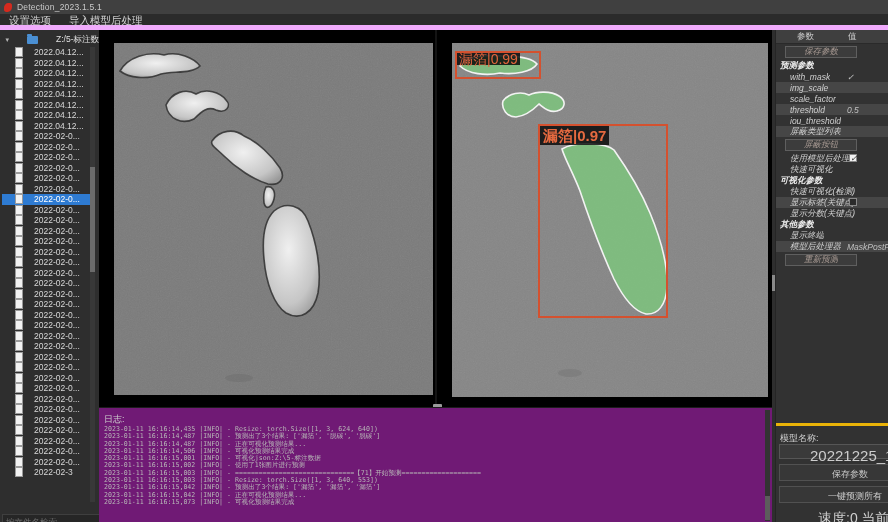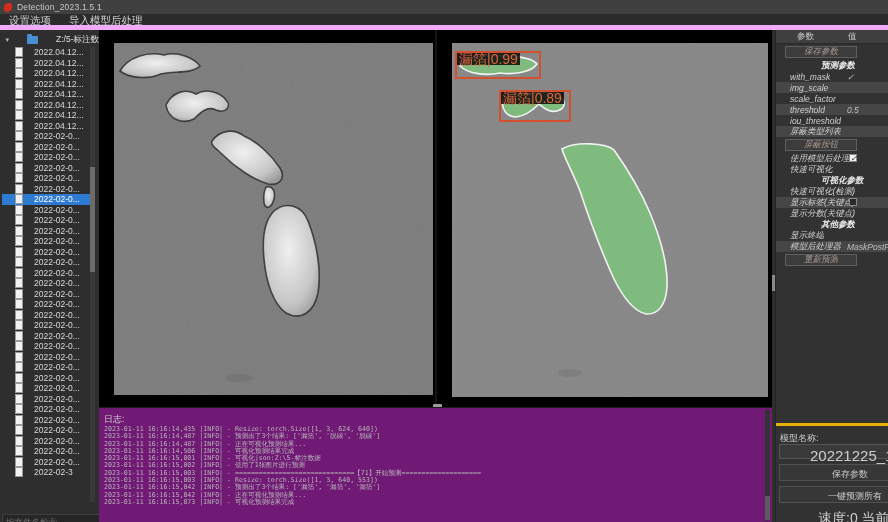--- a/index.html
+++ b/index.html
@@ -54,21 +54,21 @@
   .log-line{font-family:"DejaVu Sans Mono",monospace;font-size:6.6px;line-height:7.3px;color:#b8b8b8;white-space:nowrap;}
   .log-scroll{position:absolute;right:2px;top:2px;width:5px;height:111px;background:#333;}
   .log-scroll .thumb{position:absolute;left:0;bottom:1px;width:5px;height:24px;background:#5c5c5c;}
 
   
   .params-panel{position:absolute;left:775px;top:30px;width:113px;height:492px;background:#323232;border-left:1px solid #252525;box-sizing:border-box;}
   .p-header{display:flex;align-items:center;height:13px;background:#3f3f3f;border-bottom:1px solid #2a2a2a;font-size:8.5px;color:#cfcfcf;padding-left:21px;}
   .p-header .ph-val{margin-left:auto;width:40px;flex:none;}
   .p-rows{position:relative;font-style:italic;}
   .p-row{position:relative;height:11px;display:flex;align-items:center;font-size:8.5px;color:#d0d0d0;padding-left:14px;box-sizing:border-box;cursor:default;}
-  .p-row.section{padding-left:4px;font-weight:bold;color:#ececec;margin-left:41px;}
+  .p-row.section{padding-left:4px;font-weight:bold;color:#ececec;}
   .p-row.banded{background:#464646;}
   .p-row.button{width:72px;height:12px;margin:2px 0 2px 9px;padding-left:0;background:#3c3c3c;
                 border:1px solid #5f5f5f;justify-content:center;color:#a89a93;font-size:8.5px;}
   .p-label{white-space:nowrap;overflow:hidden;}
   .p-value{position:absolute;left:71px;width:42px;font-size:8.5px;color:#c0c0c0;white-space:nowrap;overflow:hidden;}
   .p-check{display:none;position:absolute;right:31px;top:1px;width:8px;height:8px;box-sizing:border-box;}
   .p-check.show{display:block;background:#2b2b2b;border:1px solid #8a8a8a;}
   .p-check.checked{background:#f2f2f2;}
   .p-check.checked:after{content:"\2713";position:absolute;left:0.5px;top:-1px;font-size:8px;color:#1a1a1a;}
   .splitter-tick2{position:absolute;left:-4px;top:245px;width:3px;height:16px;background:#8a8a8a;}
@@ -369,22 +369,22 @@
           <path d="M51,58 C57,50 69,48 77,52 C85,48 99,48 107,53 C115,58 113,66 105,68 C97,70 91,64 87,61 C82,66 74,73 64,74 C55,74 49,66 51,58 Z"></path>
           <path d="M110,106 C124,98 154,100 162,107 C174,124 188,146 198,170 C208,194 216,220 215,244 C214,262 206,272 194,271 C180,268 170,252 162,236 C150,210 138,178 128,148 C121,130 112,114 110,106 Z"></path>
         </g>
         <ellipse cx="118" cy="330" rx="12" ry="4" fill="#787878" opacity="0.6"></ellipse>
       </svg>
     </div>
 
     <div class="det-box det-b1">
       <div class="det-label">漏箔|0.99</div>
     </div>
-    <div class="det-box det-b2">
-      <div class="det-label">漏箔|0.89</div>
+    <div class="det-box det-b3">
+      <div class="det-label big">漏箔|0.97</div>
     </div>
 
     <div class="splitter-tick"></div>
   </div>
 
   <div class="log-panel">
     <div class="log-header">日志:</div>
     <div class="log-list">
 
         <div class="log-line">2023-01-11 16:16:14,435  |INFO|  - Resize: torch.Size([1, 3, 624, 640])</div>

